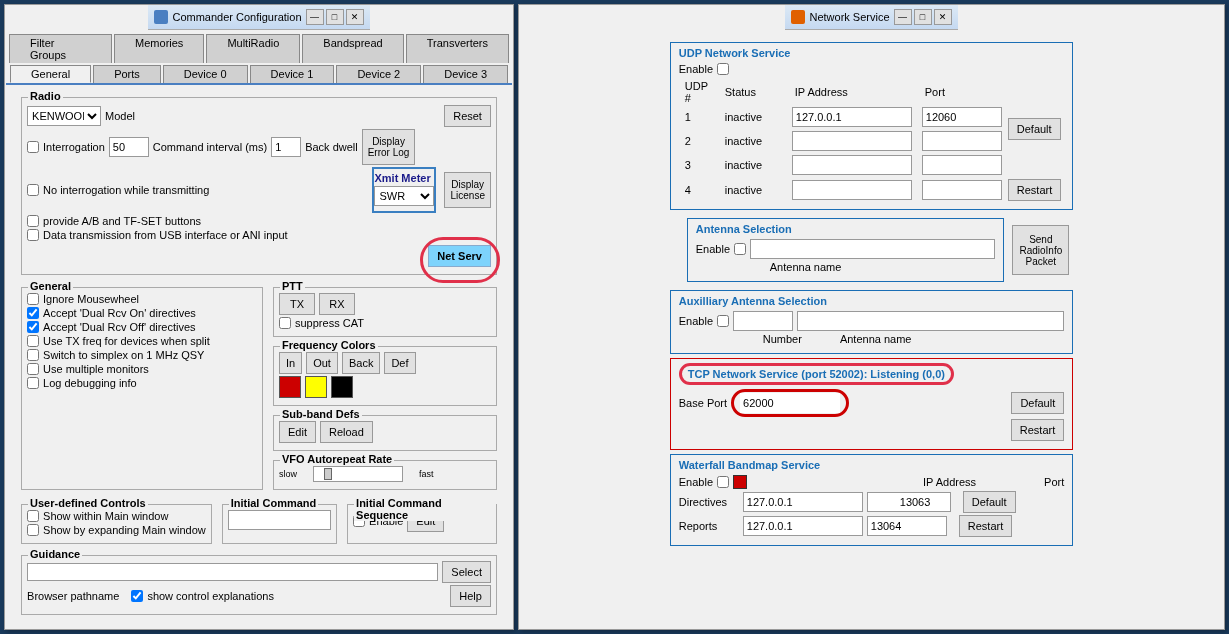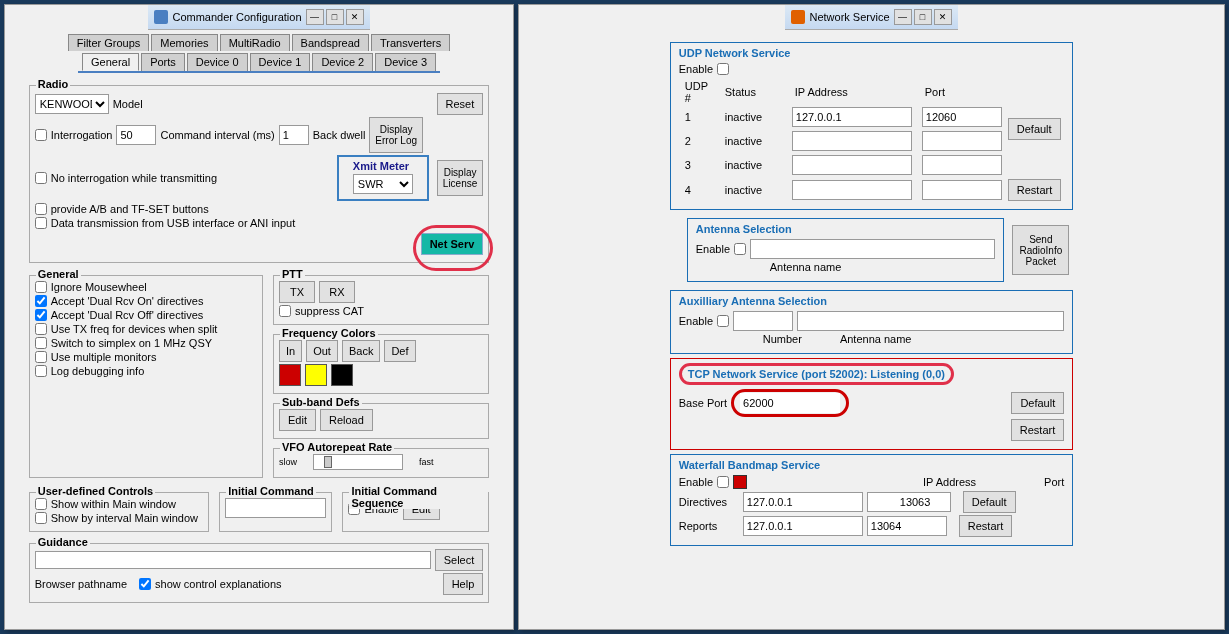--- a/index.html
+++ b/index.html
@@ -122,21 +122,21 @@
       gap: 4px;
       margin: 2px 0;
     }
 
     .label {
       font-size: 11px;
       white-space: nowrap;
     }
 
     .cmd-tab {
-      padding: 2px 8px;
+      padding: 2px 20px;
       background: #d0d0d0;
       border: 1px solid #888;
       border-bottom: none;
       cursor: pointer;
       font-size: 11px;
     }
 
     .cmd-tab.active {
       background: #f0f0f0;
       border-bottom: 1px solid #f0f0f0;
@@ -234,21 +234,21 @@
       background: #ccc;
       border: 1px solid #666;
     }
 
     .slider-label-left { font-size: 9px; }
     .slider-label-right { font-size: 9px; }
 
     
     .xmit-box {
       border: 2px solid #3a7fc1;
-      padding: 3px 14px;
+      padding: 3px 0;
       margin: 0 4px;
     }
 
     .xmit-label {
       font-size: 11px;
       font-weight: bold;
       color: #1a1a8a;
     }
 
     .progress-bar-container {
@@ -355,21 +355,21 @@
         <span class="label">provide A/B and TF-SET buttons</span>
       </div>
       <div class="row">
         <input type="checkbox" style="">
         <span class="label">Data transmission from USB interface or ANI input</span>
       </div>
 
       <div class="row" style="justify-content: flex-end; margin-top: 4px;">
         <div class="net-serv-container">
           <div class="net-serv-circle"></div>
-          <button style="background:#14b8a6; border-color:#88aacc; font-weight:bold;">Net Serv</button>
+          <button style="background:#7dd3fc; border-color:#88aacc; font-weight:bold;">Net Serv</button>
         </div>
       </div>
     </div>
 
     <div class="columns-2" style="margin-top: 4px;">
 
       <div class="sub-section" style="flex:1; margin-top:8px;">
         <div class="sub-section-title">General</div>
         <div class="row">
           <input type="checkbox" style="">
@@ -454,21 +454,21 @@
 
     <div class="columns-2" style="margin-top:3px;">
       <div class="sub-section" style="margin-top:8px; flex:1;">
         <div class="sub-section-title">User-defined Controls</div>
         <div class="row">
           <input type="checkbox" style="">
           <span class="label">Show within Main window</span>
         </div>
         <div class="row">
           <input type="checkbox" style="">
-          <span class="label">Show by interval Main window</span>
+          <span class="label">Show by expanding Main window</span>
         </div>
       </div>
       <div class="sub-section" style="margin-top:8px; flex:0.6;">
         <div class="sub-section-title">Initial Command</div>
         <input type="text" style="width: 100%; margin-top: 2px;">
       </div>
       <div class="sub-section" style="margin-top:8px; flex:0.8;">
         <div class="sub-section-title">Initial Command Sequence</div>
         <div class="row">
           <input type="checkbox" style="">

